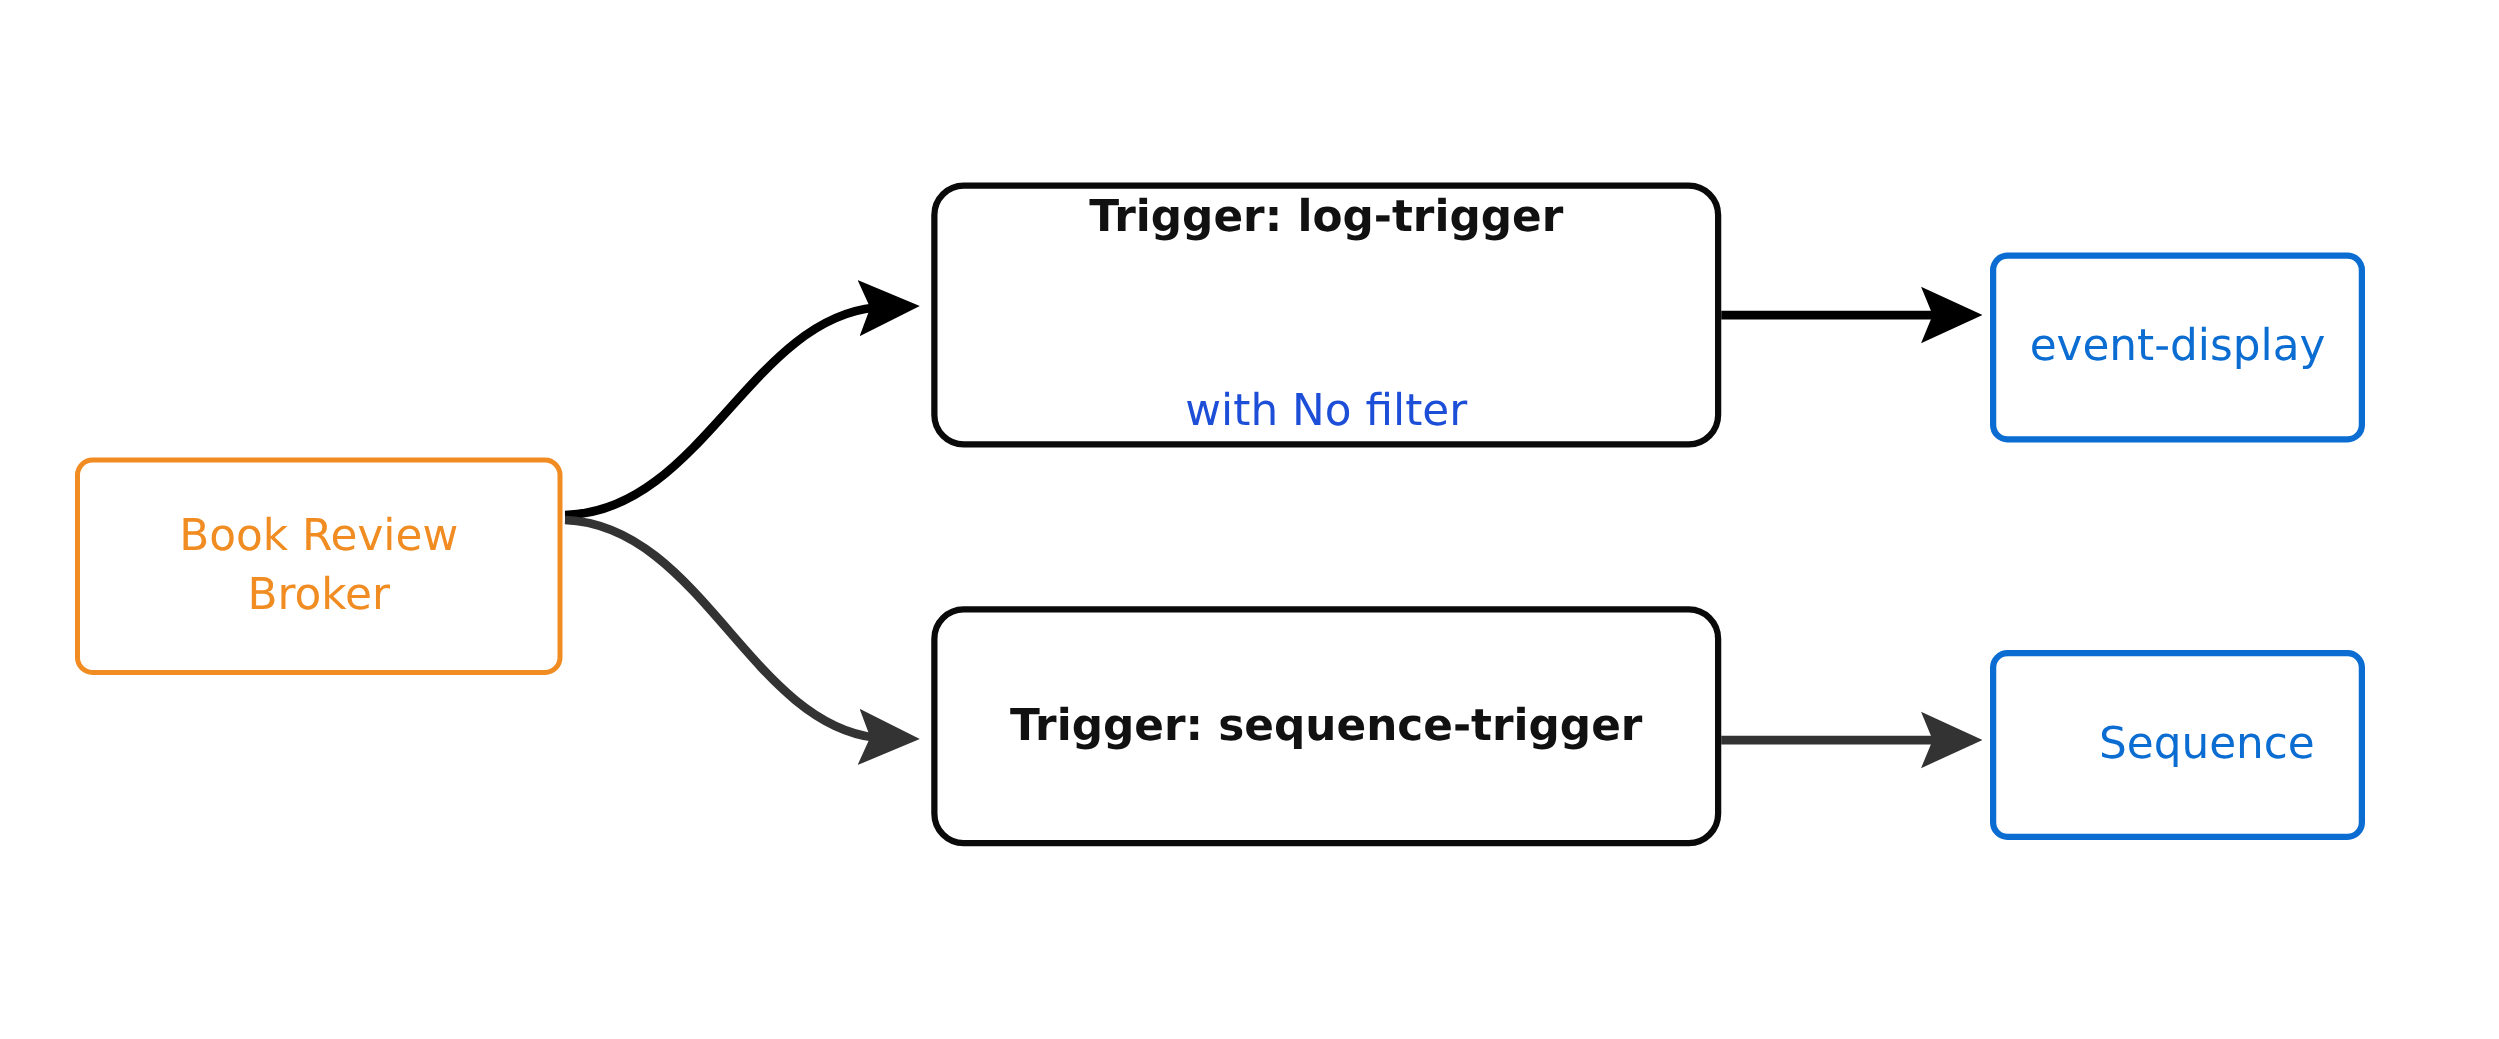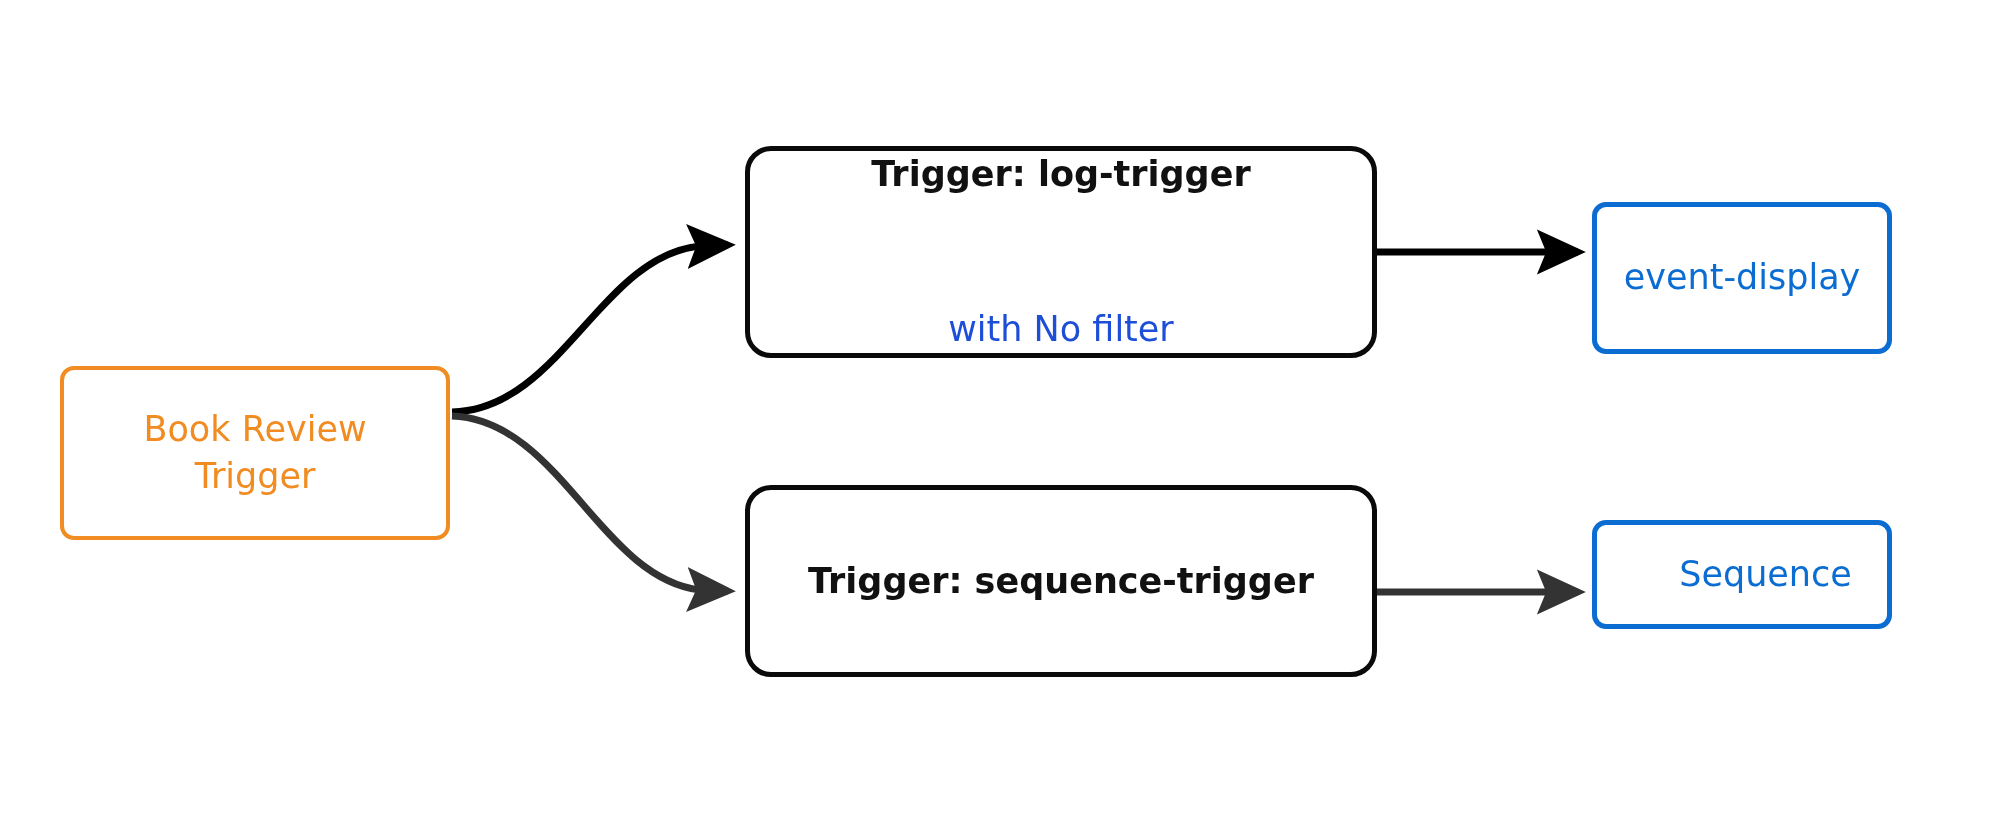--- a/index.html
+++ b/index.html
@@ -104,33 +104,33 @@
 
     <path d="M 452 416 C 560 420 600 578 700 590 L 728 591" fill="none" stroke="#333333" stroke-width="7" stroke-linecap="butt" marker-end="url(#arrow-gray)"></path>
 
     <path d="M 1377 252 L 1578 252" fill="none" stroke="#000000" stroke-width="7" stroke-linecap="butt" marker-end="url(#arrow-black)"></path>
 
     <path d="M 1377 592 L 1578 592" fill="none" stroke="#333333" stroke-width="7" stroke-linecap="butt" marker-end="url(#arrow-gray)"></path>
   </svg>
 
   <div class="node node-broker" style="left:60px; top:318px; width:390px; height:174px;margin-top:48px;">
     <span class="node-line">Book Review</span>
-    <span class="node-line">Trigger</span>
+    <span class="node-line">Broker</span>
   </div>
 
   <div class="node node-trigger" style="left:745px; top:146px; width:632px; height:212px;justify-content:space-between;">
     <span class="node-title">Trigger: log-trigger</span>
     <span class="node-subtitle">with No filter</span>
   </div>
 
   <div class="node node-trigger" style="left:745px; top:485px; width:632px; height:192px;">
     <span class="node-title">Trigger: sequence-trigger</span>
   </div>
 
   <div class="node node-sink" style="left:1592px; top:178px; width:300px; height:152px;margin-top:24px;">
     <span class="node-line">event-display</span>
   </div>
 
-  <div class="node node-sink" style="left:1592px; top:520px; width:300px; height:109px;padding-left:47px;">
+  <div class="node node-sink" style="left:1592px; top:520px; width:300px; height:152px;padding-left:47px;">
     <span class="node-line">Sequence</span>
   </div>
 
 </div>
 
 </body></html>

